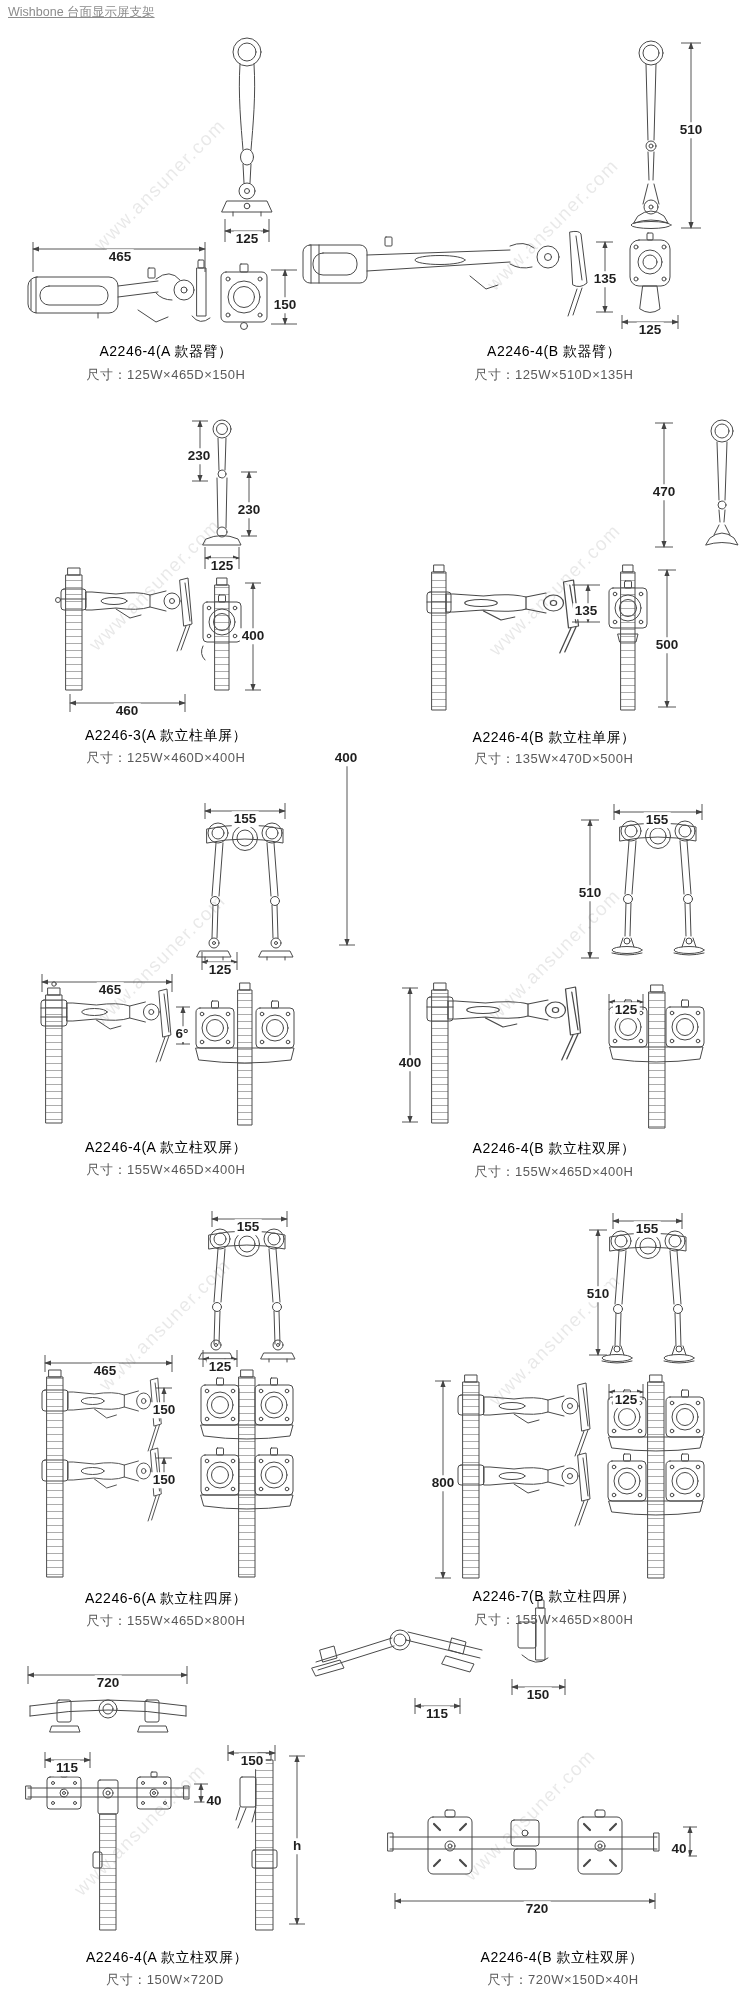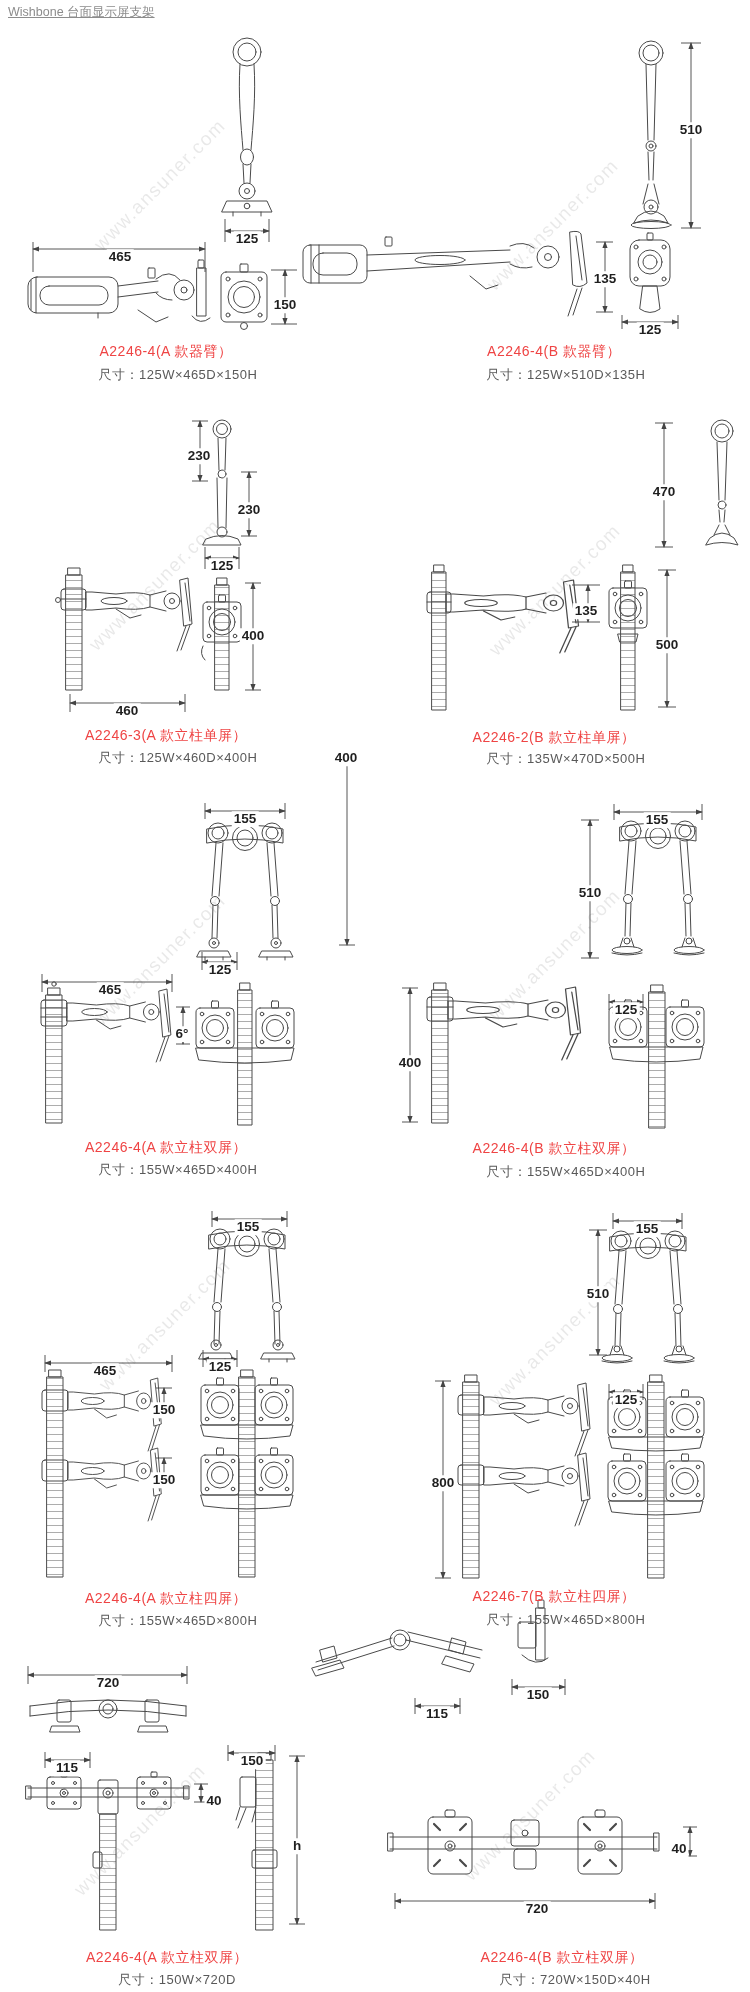--- a/index.html
+++ b/index.html
@@ -5,23 +5,23 @@
   html,body{margin:0;padding:0;background:#fff;}
   #stage{position:relative;width:750px;height:1992px;background:#fff;overflow:hidden;
          font-family:"Liberation Sans",sans-serif;}
   #stage svg{position:absolute;left:0;top:0;}
   .draw{stroke:#4a4a4a;fill:none;stroke-width:1;stroke-linejoin:round;stroke-linecap:round;}
   .dim{stroke:#444;stroke-width:0.9;fill:none;}
   .tk{stroke:#444;stroke-width:0.9;fill:none;}
   .dl{position:absolute;transform:translate(-50%,-50%);font:bold 13.5px/1 "Liberation Sans",sans-serif;
       color:#1f1f1f;background:#fff;padding:1px 2px;white-space:nowrap;margin-top:8px;}
   .cn{position:absolute;transform:translate(-50%,-50%);font:14px/1.25 "Liberation Sans",sans-serif;
-      color:#ef4444;white-space:nowrap;letter-spacing:.5px;}
+      color:#000000;white-space:nowrap;letter-spacing:.5px;}
   .cs{position:absolute;transform:translate(-50%,-50%);font:13px/1.25 "Liberation Sans",sans-serif;
-      color:#595959;white-space:nowrap;letter-spacing:.5px;margin-left:12px;}
+      color:#595959;white-space:nowrap;letter-spacing:.5px;}
   .ttl{position:absolute;left:8px;top:4px;font:12.5px/1.3 "Liberation Sans",sans-serif;color:#8c8c8c;text-decoration:underline;}
   .wm{position:absolute;transform:translate(-50%,-50%) rotate(-45deg);
       font:19px "Liberation Sans",sans-serif;color:rgba(0,0,0,0.09);
       letter-spacing:1.5px;white-space:nowrap;pointer-events:none;}
 </style>
 </head>
 <body>
 
 <div id="stage">
 
@@ -559,29 +559,29 @@
   <span class="dl" style="left:679px;top:1841px">40</span>
   <span class="dl" style="left:537px;top:1901px">720</span>
 
   <span class="cn" style="left:166px;top:352px">A2246-4(A 款器臂）</span>
   <span class="cs" style="left:166px;top:375px">尺寸：125W×465D×150H</span>
   <span class="cn" style="left:554px;top:352px">A2246-4(B 款器臂）</span>
   <span class="cs" style="left:554px;top:375px">尺寸：125W×510D×135H</span>
 
   <span class="cn" style="left:166px;top:736px">A2246-3(A 款立柱单屏）</span>
   <span class="cs" style="left:166px;top:758px">尺寸：125W×460D×400H</span>
-  <span class="cn" style="left:554px;top:738px">A2246-2(B 款立柱单屏）</span>
+  <span class="cn" style="left:554px;top:738px">A2246-4(B 款立柱单屏）</span>
   <span class="cs" style="left:554px;top:759px">尺寸：135W×470D×500H</span>
 
   <span class="cn" style="left:166px;top:1148px">A2246-4(A 款立柱双屏）</span>
   <span class="cs" style="left:166px;top:1170px">尺寸：155W×465D×400H</span>
   <span class="cn" style="left:554px;top:1149px">A2246-4(B 款立柱双屏）</span>
   <span class="cs" style="left:554px;top:1172px">尺寸：155W×465D×400H</span>
 
-  <span class="cn" style="left:166px;top:1599px">A2246-4(A 款立柱四屏）</span>
+  <span class="cn" style="left:166px;top:1599px">A2246-6(A 款立柱四屏）</span>
   <span class="cs" style="left:166px;top:1621px">尺寸：155W×465D×800H</span>
   <span class="cn" style="left:554px;top:1597px">A2246-7(B 款立柱四屏）</span>
   <span class="cs" style="left:554px;top:1620px">尺寸：155W×465D×800H</span>
 
   <span class="cn" style="left:167px;top:1958px">A2246-4(A 款立柱双屏）</span>
   <span class="cs" style="left:165px;top:1980px">尺寸：150W×720D</span>
   <span class="cn" style="left:562px;top:1958px">A2246-4(B 款立柱双屏）</span>
   <span class="cs" style="left:563px;top:1980px">尺寸：720W×150D×40H</span>
 
 </div>

